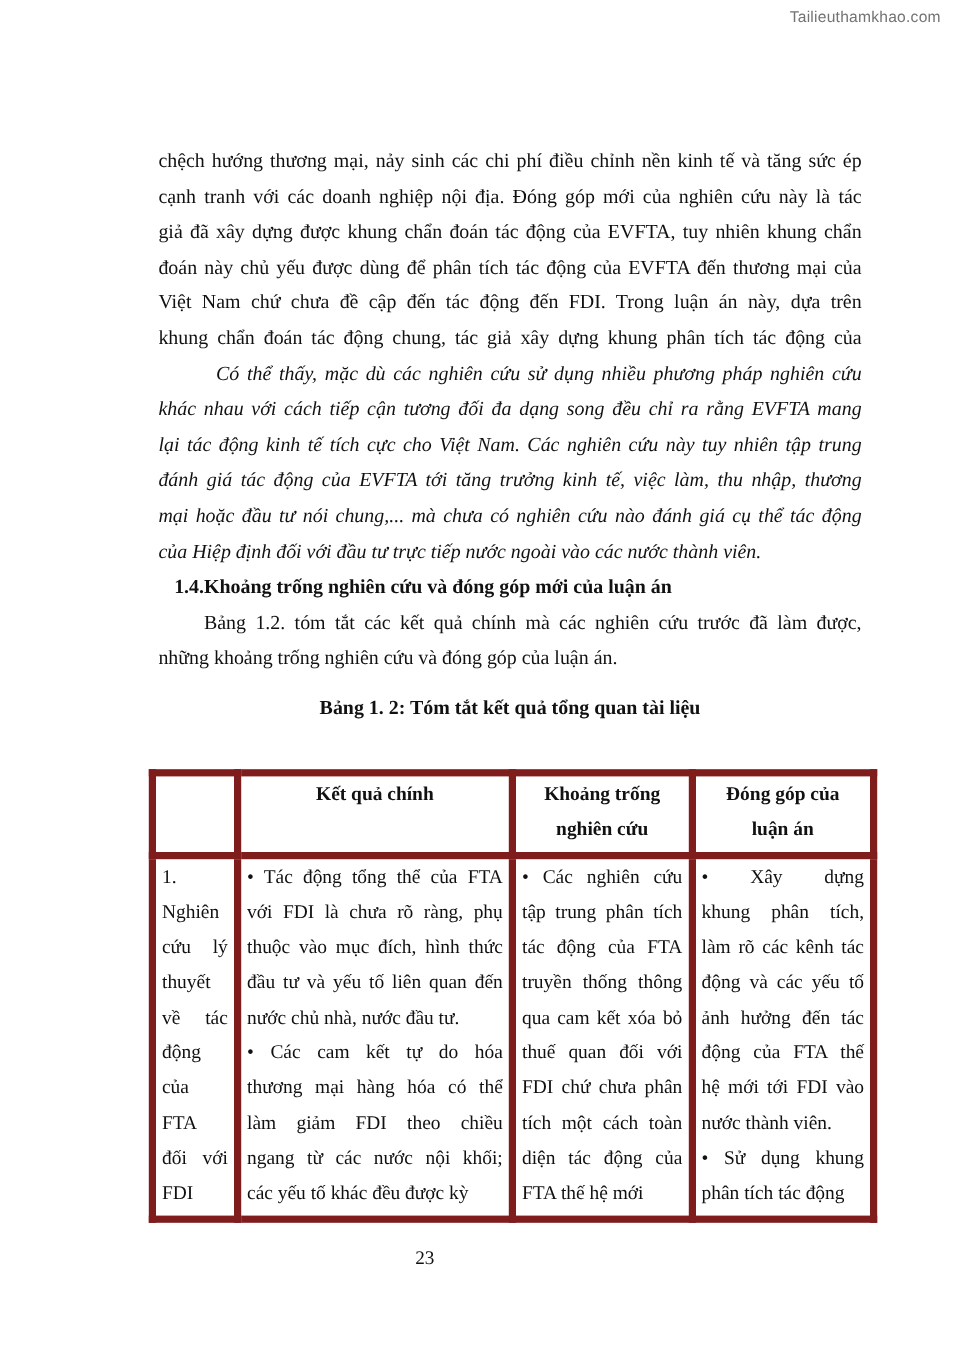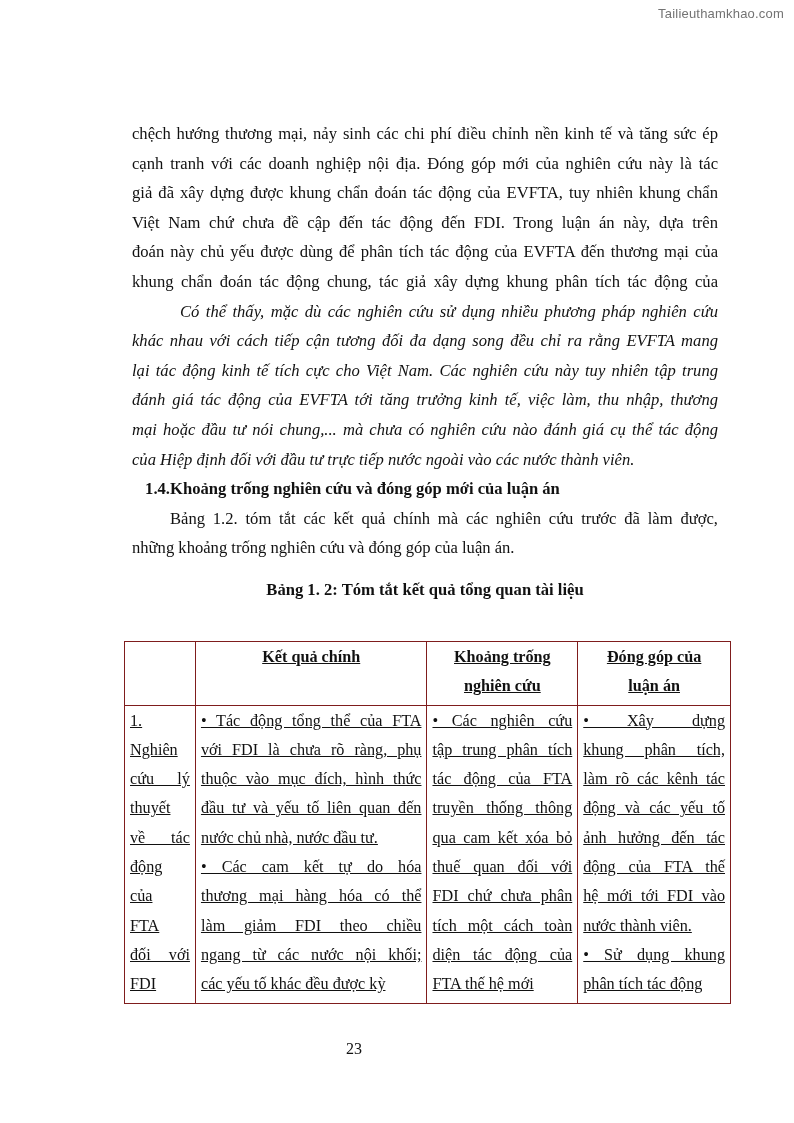--- a/index.html
+++ b/index.html
@@ -10,39 +10,39 @@
   .content { position:absolute; left:132px; top:119px; width:586px; }
   .p { font-size:16.6px; line-height:29.6px; text-align:justify; margin:0; }
   .p .ln { display:block; text-align:justify; text-align-last:justify; }
   .p .ln.last { text-align-last:left; }
   .italic { font-style:italic; }
   .heading { font-weight:bold; font-size:16.6px; line-height:29.6px; margin:0; }
   .heading .num { display:inline-block; width:38px;text-align:right; }
   .caption { font-weight:bold; font-size:16.6px; line-height:29.6px; text-align:center; margin:12px; }
   table.summary { position:absolute; left:124px; top:641px; width:607px; border-collapse:collapse;
                   font-size:16.2px; line-height:29.3px; }
-  table.summary td, table.summary th { border:1px solid #7f1d1d; vertical-align:top; padding:1px 5px 3px 5px;text-decoration:underline; }
+  table.summary td, table.summary th { border:6px solid #7f1d1d; vertical-align:top; padding:1px 5px 3px 5px; }
   table.summary th { font-weight:bold; text-align:center; height:56px; }
   table.summary td { text-align:justify; }
   .cell-lines span { display:block; text-align:justify; text-align-last:justify; }
   .cell-lines span.last { text-align-last:left; }
   .page-number { position:absolute; top:1040px; left:0; width:708px; text-align:center; font-size:16px; }
 </style>
 </head>
 <body>
 
 <div class="watermark">Tailieuthamkhao.com</div>
 
 <div class="content">
   <p class="p" id="para1">
       <span class="ln">chệch hướng thương mại, nảy sinh các chi phí điều chỉnh nền kinh tế và tăng sức ép</span>
       <span class="ln">cạnh tranh với các doanh nghiệp nội địa. Đóng góp mới của nghiên cứu này là tác</span>
       <span class="ln">giả đã xây dựng được khung chẩn đoán tác động của EVFTA, tuy nhiên khung chẩn</span>
+      <span class="ln">đoán này chủ yếu được dùng để phân tích tác động của EVFTA đến thương mại của</span>
       <span class="ln">Việt Nam chứ chưa đề cập đến tác động đến FDI. Trong luận án này, dựa trên</span>
-      <span class="ln">đoán này chủ yếu được dùng để phân tích tác động của EVFTA đến thương mại của</span>
       <span class="ln">khung chẩn đoán tác động chung, tác giả xây dựng khung phân tích tác động của</span>
     </p>
   <p class="p italic" id="para2">
       <span class="ln" style="padding-left: 48px;">Có thể thấy, mặc dù các nghiên cứu sử dụng nhiều phương pháp nghiên cứu</span>
       <span class="ln">khác nhau với cách tiếp cận tương đối đa dạng song đều chỉ ra rằng EVFTA mang</span>
       <span class="ln">lại tác động kinh tế tích cực cho Việt Nam. Các nghiên cứu này tuy nhiên tập trung</span>
       <span class="ln">đánh giá tác động của EVFTA tới tăng trưởng kinh tế, việc làm, thu nhập, thương</span>
       <span class="ln">mại hoặc đầu tư nói chung,... mà chưa có nghiên cứu nào đánh giá cụ thể tác động</span>
       <span class="ln last">của Hiệp định đối với đầu tư trực tiếp nước ngoài vào các nước thành viên.</span>
     </p>

